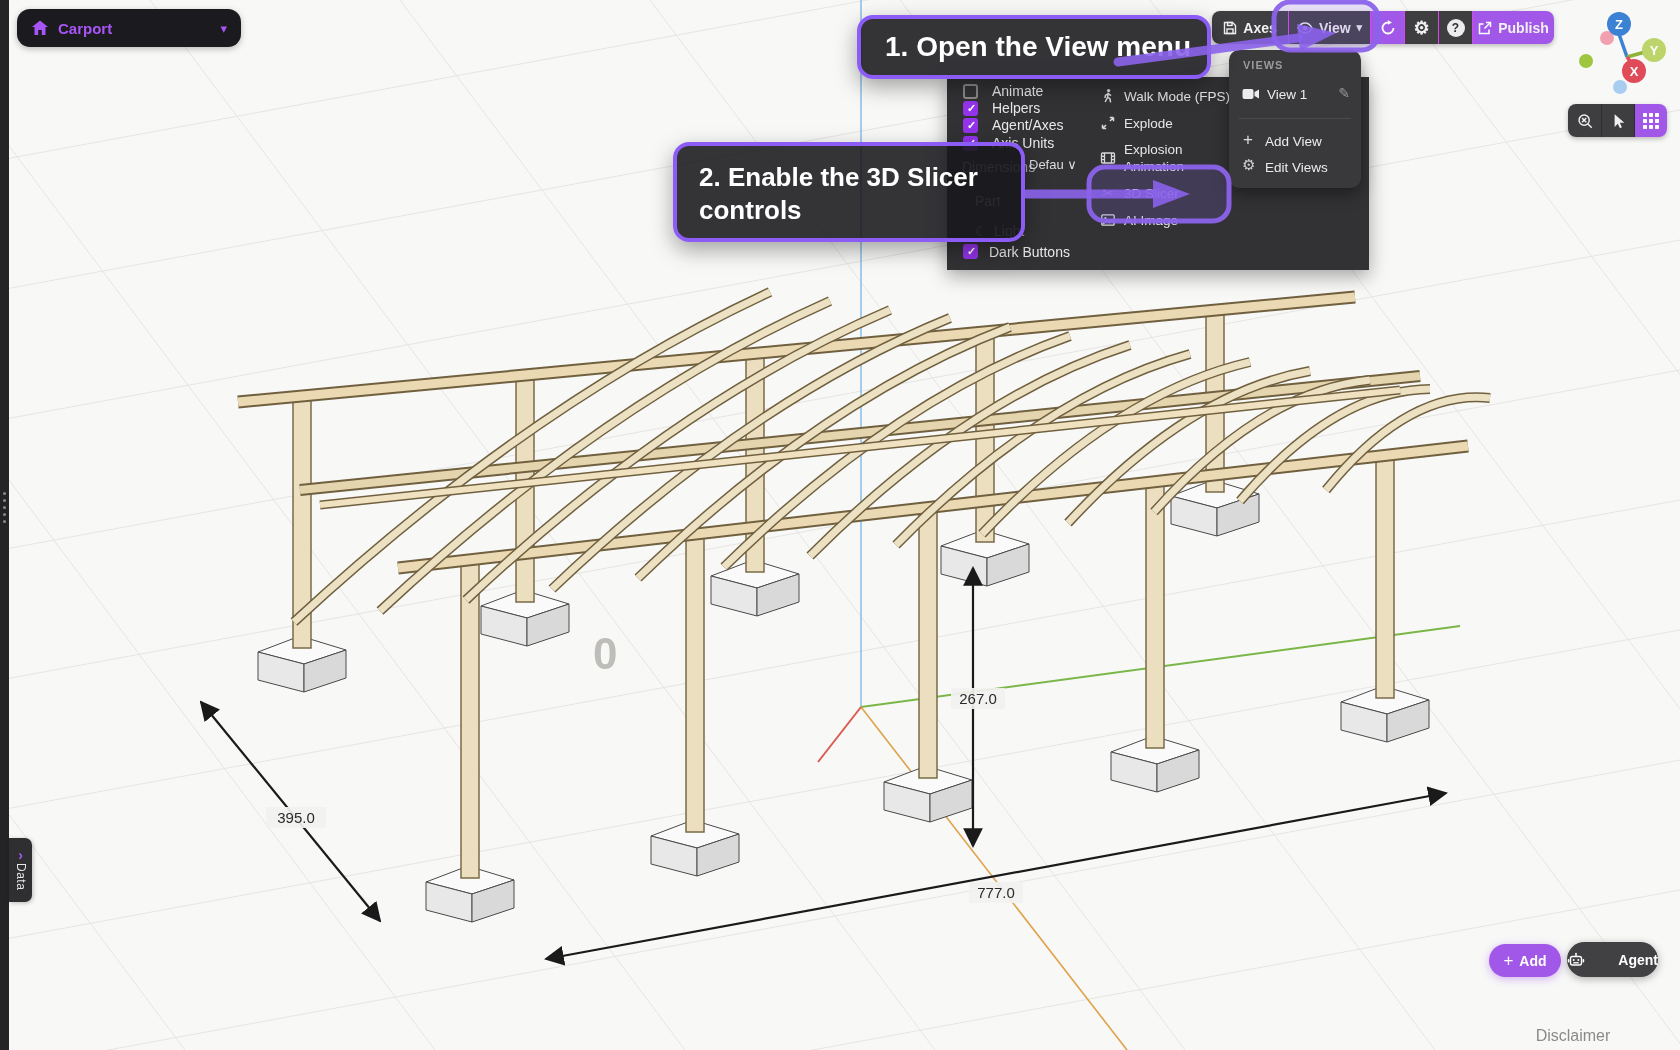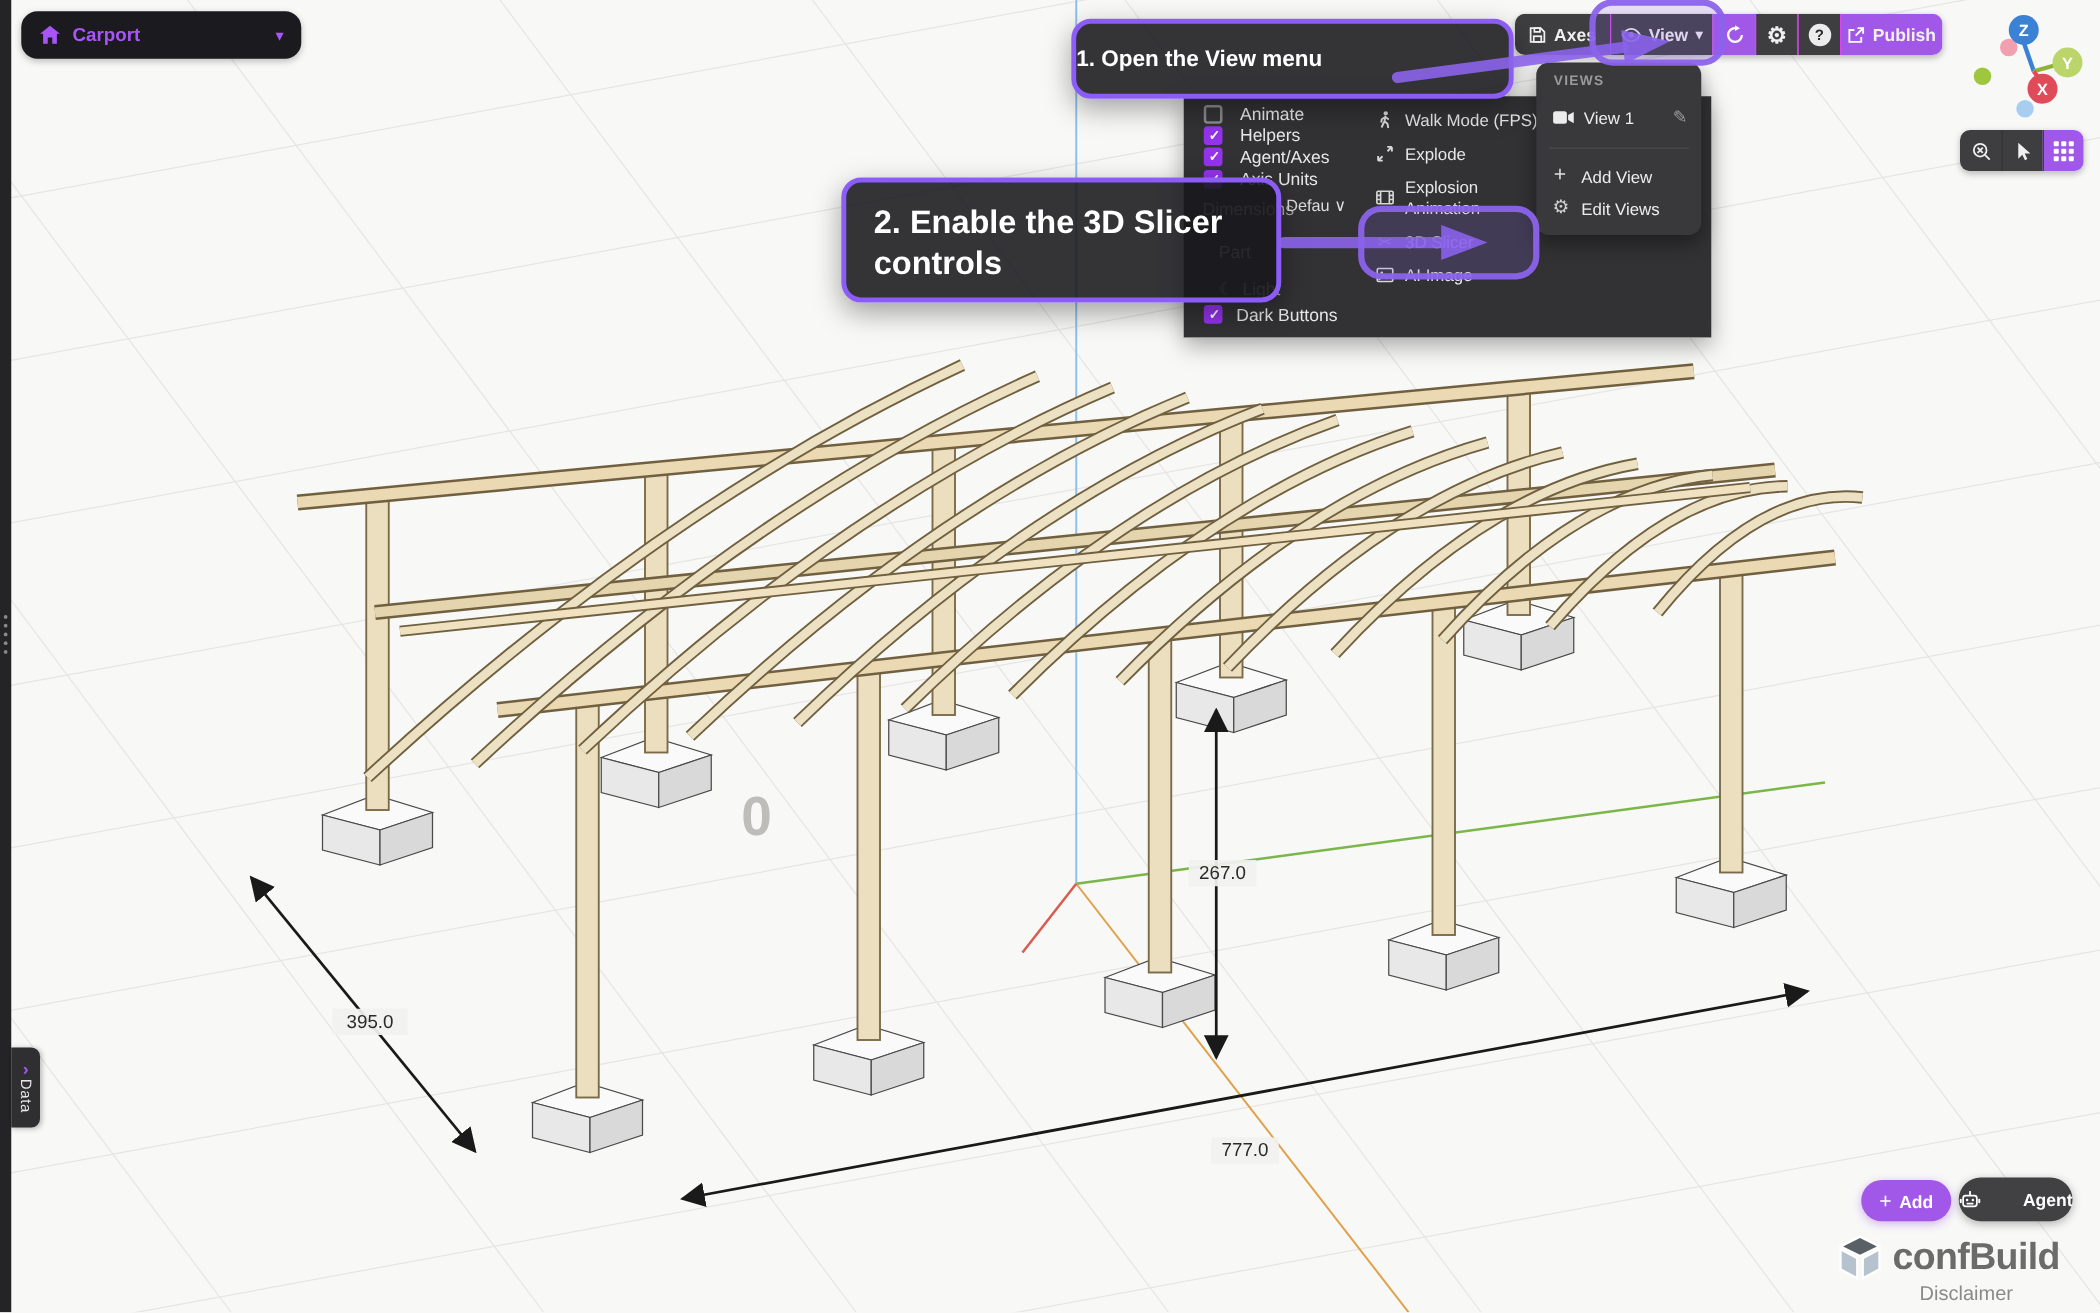--- a/index.html
+++ b/index.html
@@ -40,21 +40,21 @@
   .action-label{position:absolute;color:#e6e6e6;font-size:13.5px;white-space:nowrap;cursor:pointer;}
   .aicon{position:absolute;width:16px;height:16px;color:#d8d8d8;font-size:14px;line-height:16px;text-align:center;}
   .ddl{position:absolute;color:#dddddd;font-size:13px;cursor:pointer;white-space:nowrap;}
   
   #views-panel{left:1229px;top:50px;width:132px;height:138px;background:#39393c;border-radius:10px;z-index:3;box-shadow:0 6px 16px rgba(0,0,0,.4);}
   #views-panel .hdr{position:absolute;left:14px;top:9px;color:#9a9a9a;font-size:11px;font-weight:700;letter-spacing:1px;}
   #views-panel .row-label{color:#ececec;font-size:13.5px;position:absolute;white-space:nowrap;cursor:pointer;}
   #views-divider{position:absolute;left:10px;right:10px;top:68px;height:1px;background:#4b4b4d;}
   
   .callout{position:absolute;background:rgba(24,24,28,.88);border:4px solid #8b5cf6;border-radius:16px;z-index:5;color:#ffffff;font-weight:800;box-shadow:0 8px 22px rgba(0,0,0,.35);box-sizing:border-box;}
-  #callout1{left:857px;top:15px;width:354px;height:64px;font-size:18px;display:flex;align-items:center;text-align:right;}
+  #callout1{left:857px;top:15px;width:354px;height:64px;font-size:28px;display:flex;align-items:center;padding-left:24px;text-align:right;}
   #callout2{left:673px;top:142px;width:352px;height:100px;font-size:26px;line-height:33px;padding:15px 20px 0 22px;}
   
   .dimlabel{position:absolute;background:rgba(241,241,239,.93);color:#2b2b2b;font-size:15px;text-align:center;z-index:1;padding:2px 4px;}
   #origin-zero{position:absolute;left:593px;top:629px;font-size:44px;font-weight:700;color:#bfbdba;z-index:1;}
   
   #fab-add{left:1489px;top:944px;width:72px;height:33px;border-radius:17px;background:#a158e8;color:#fff;z-index:4;display:flex;align-items:center;justify-content:center;gap:6px;font-size:14px;font-weight:600;cursor:pointer;box-shadow:0 2px 8px rgba(161,88,232,.45);}
   #fab-agent{left:1567px;top:942px;width:91px;height:35px;border-radius:18px;background:#414144;color:#fff;z-index:4;display:flex;align-items:center;justify-content:space-between;gap:7px;font-size:14px;font-weight:600;cursor:pointer;box-shadow:0 2px 8px rgba(0,0,0,.3);}
   #brand{left:1468px;top:986px;z-index:4;display:flex;align-items:center;gap:6px;}
   #brand .bname{font-size:30px;font-weight:700;color:#6b6b6b;letter-spacing:-.5px;}
   #disclaimer{left:1493px;top:1027px;width:160px;text-align:center;color:#8a8a8a;font-size:16px;z-index:4;cursor:pointer;}
@@ -166,21 +166,21 @@
       <circle cx="1654" cy="50" r="12" fill="#bcd56a"></circle>
       <circle cx="1634" cy="71" r="12" fill="#e04b5a"></circle>
       <text x="1619" y="29" text-anchor="middle" font-size="13" font-weight="bold" fill="#ffffff" font-family="Liberation Sans, sans-serif">Z</text>
       <text x="1654" y="55" text-anchor="middle" font-size="13" font-weight="bold" fill="#ffffff" font-family="Liberation Sans, sans-serif">Y</text>
       <text x="1634" y="76" text-anchor="middle" font-size="13" font-weight="bold" fill="#ffffff" font-family="Liberation Sans, sans-serif">X</text>
     </g>
   </svg>
 
   <div class="dimlabel abs" style="left:266px;top:807px;width:52px;">395.0</div>
   <div class="dimlabel abs" style="left:951px;top:688px;width:46px;">267.0</div>
-  <div class="dimlabel abs" style="left:969px;top:910px;width:46px;">777.0</div>
+  <div class="dimlabel abs" style="left:969px;top:882px;width:46px;">777.0</div>
   <div id="origin-zero">0</div>
 
   <div id="view-menu" class="abs">
 
     <span class="cb" style="left:16px;top:7px;"></span>
     <span class="mlabel" style="left:45px;top:6px;">Animate</span>
     <span class="cb on" style="left:16px;top:24px;"></span>
     <span class="mlabel" style="left:45px;top:23px;">Helpers</span>
     <span class="cb on" style="left:16px;top:41px;"></span>
     <span class="mlabel" style="left:45px;top:40px;">Agent/Axes</span>
@@ -381,30 +381,20 @@
           <rect x="0.8" y="7" width="1.6" height="3.5" rx="0.8" fill="#ffffff" stroke="none"></rect>
           <rect x="15.6" y="7" width="1.6" height="3.5" rx="0.8" fill="#ffffff" stroke="none"></rect>
           <circle cx="6.7" cy="8" r="1" fill="#ffffff" stroke="none"></circle>
           <circle cx="11.3" cy="8" r="1" fill="#ffffff" stroke="none"></circle>
           <line x1="6.3" y1="10.8" x2="11.7" y2="10.8"></line>
         </svg>
     </span>
     <span>Agent</span>
   </div>
 
-  <div id="brand" class="abs">
-    <span>
-      <svg width="40" height="40" viewBox="0 0 36 36">
-          <polygon points="18,3 32,10 18,17 4,10" fill="#596066" stroke="#ffffff" stroke-width="1.6"></polygon>
-          <polygon points="4,12 16,18.5 16,33 4,26.5" fill="#b7c2cf" stroke="#ffffff" stroke-width="1.6"></polygon>
-          <polygon points="20,18.5 32,12 32,26.5 20,33" fill="#b7c2cf" stroke="#ffffff" stroke-width="1.6"></polygon>
-        </svg>
-    </span>
-    <span class="bname">confBuild</span>
-  </div>
   <div id="disclaimer" class="abs">Disclaimer</div>
 
   <svg id="overlay" class="abs" width="1680" height="1050" viewBox="0 0 1680 1050">
     <rect x="1274" y="2" width="104" height="48" rx="16" fill="rgba(139,99,235,0.18)" stroke="rgba(139,99,235,0.95)" stroke-width="5"></rect>
     <rect x="1089" y="167" width="140" height="54" rx="16" fill="rgba(139,99,235,0.18)" stroke="rgba(139,99,235,0.95)" stroke-width="5"></rect>
     <g stroke="rgba(139,99,235,0.9)" fill="rgba(139,99,235,0.9)">
       <line x1="1118" y1="62" x2="1298" y2="38" stroke-width="9" stroke-linecap="round"></line>
       <polygon points="1300,51 1297,24 1336,33" stroke="none"></polygon>
     </g>
     <g stroke="rgba(139,99,235,0.9)" fill="rgba(139,99,235,0.9)">

